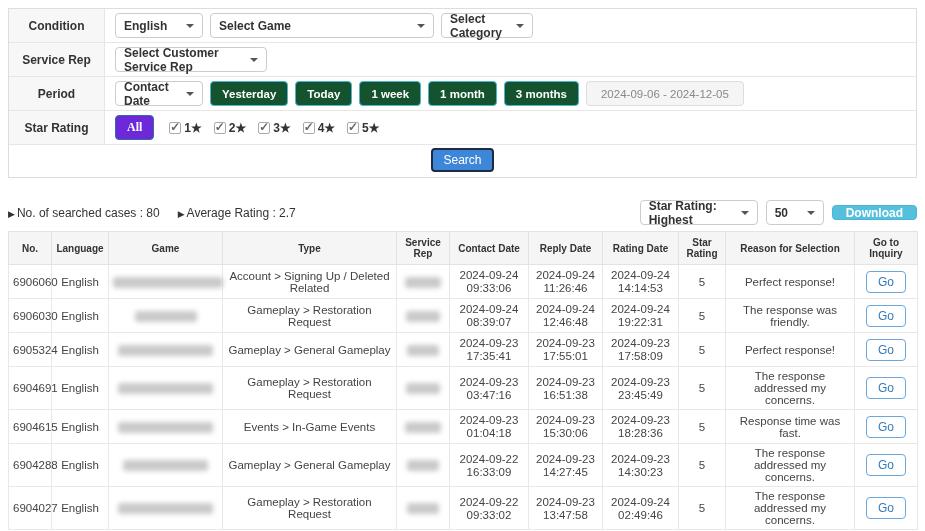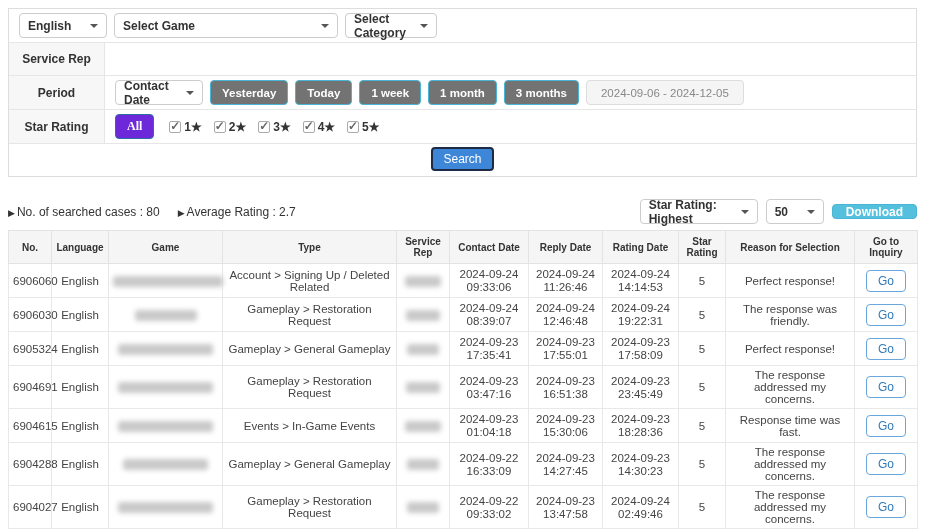--- a/index.html
+++ b/index.html
@@ -23,21 +23,21 @@
     border-top:4px solid #555; margin-left:8px; flex:0 0 auto; }
   .sel-lang { width:88px; }
   .sel-game { width:224px; }
   .sel-cat  { width:92px; }
   .sel-rep  { width:152px; justify-content:center; }
   .sel-rep .caret { margin-left:6px; }
   .sel-period { width:88px; }
   .sel-sort { width:118px; }
   .sel-size { width:58px; }
 
-  .btn-teal { background:#737373; border:1px solid #49b5d4; color:#fff; font-weight:bold;
+  .btn-teal { background:#14532d; border:1px solid #49b5d4; color:#fff; font-weight:bold;
     font-size:11.5px; border-radius:4px; height:25px; padding:0 11px; cursor:pointer; }
   .daterange { background:#f5f5f5; border:1px solid #ddd; border-radius:4px; height:25px;
     display:inline-flex; align-items:center; padding:4px 14px; font-size:11.5px; color:#888; cursor:pointer; }
 
   .btn-all { background:#6d28d9; border:1px solid #2e6da4; color:#fff; font-weight:bold;
     font-size:12px; border-radius:4px; height:25px; padding:0 11px; cursor:pointer; margin-right:8px;font-family:Liberation Serif, serif; }
   .star-opt { display:inline-flex; align-items:center; gap:3px; font-size:12px; font-weight:bold;
     color:#333; margin-right:12px; cursor:pointer; }
   .checkbox { width:12px; height:12px; border:1px solid #aaa; border-radius:2px; background:#fff;
     position:relative; display:inline-block; }
@@ -67,38 +67,45 @@
     border-radius:4px; padding:3px 11px; cursor:pointer; }
 </style>
 </head>
 <body>
 
 <div class="page">
 
   <div class="filter-panel">
 
     <div class="f-row">
+      <div class="f-label">Condition</div>
       <div class="f-content">
         <div class="sel sel-lang">
           <span>English</span>
           <span class="caret"></span>
         </div>
         <div class="sel sel-game">
           <span>Select Game</span>
           <span class="caret"></span>
         </div>
         <div class="sel sel-cat">
           <span>Select Category</span>
           <span class="caret"></span>
         </div>
       </div>
     </div>
 
     <div class="f-row">
       <div class="f-label">Service Rep</div>
+      <div class="f-content">
+        <div class="sel sel-rep">
+          <span>Select Customer Service Rep</span>
+          <span class="caret"></span>
+        </div>
+      </div>
     </div>
 
     <div class="f-row">
       <div class="f-label">Period</div>
       <div class="f-content">
         <div class="sel sel-period">
           <span>Contact Date</span>
           <span class="caret"></span>
         </div>
         <span id="quick-buttons" style="display:inline-flex; gap:7px;">

